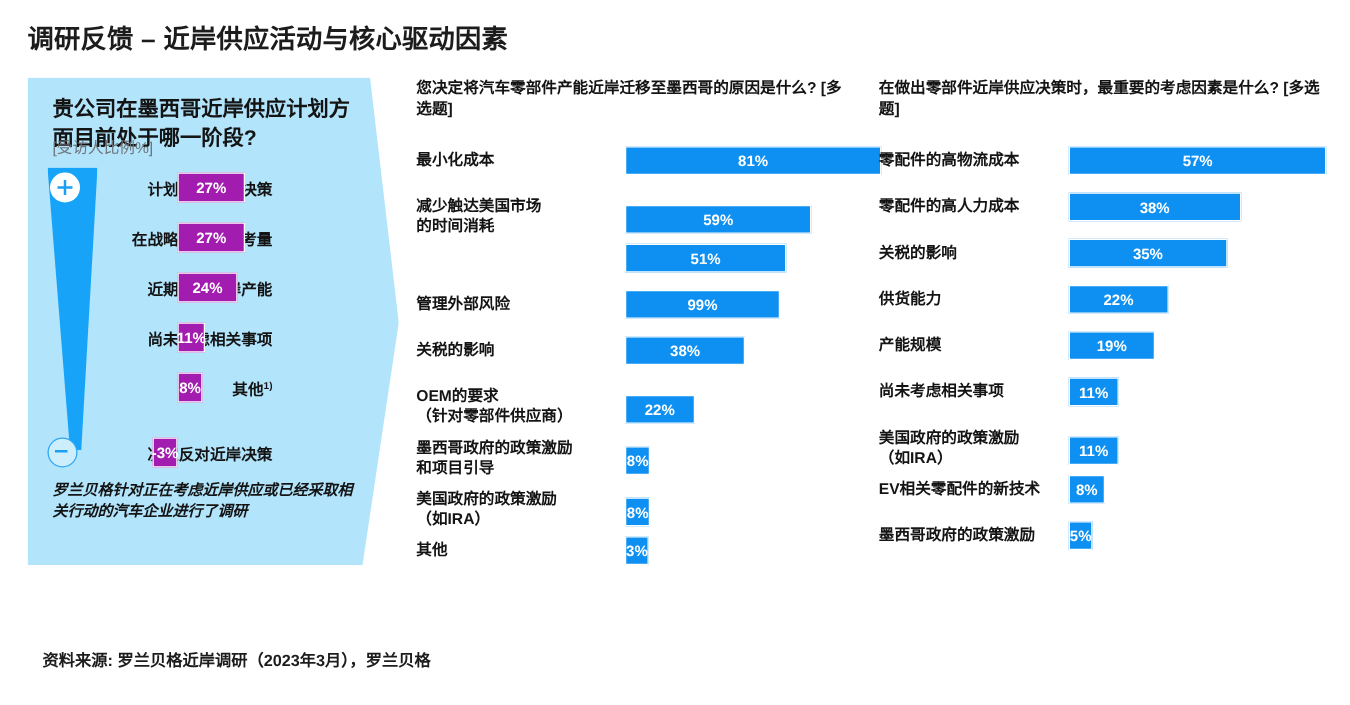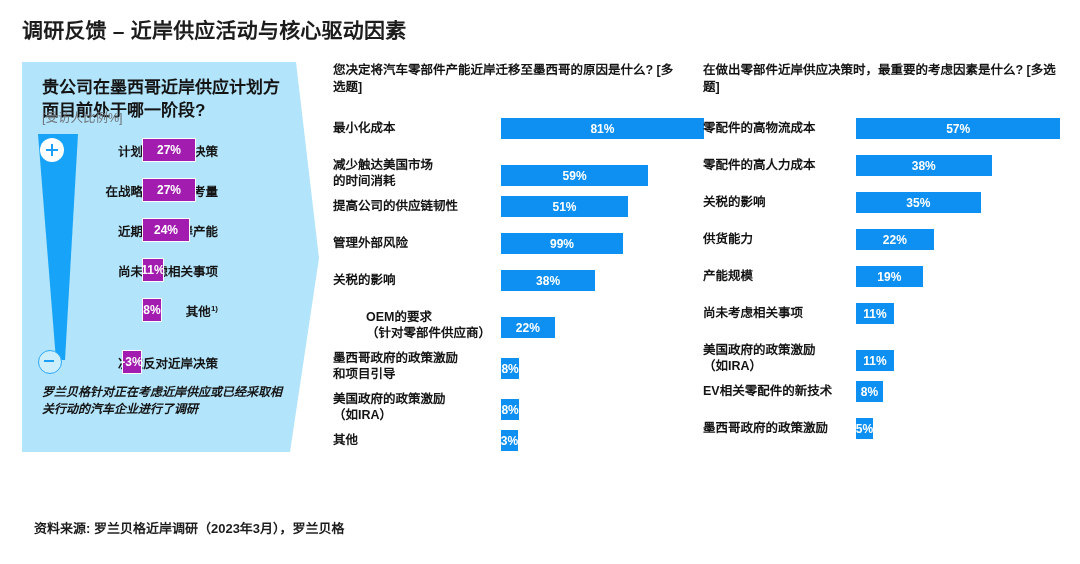--- a/index.html
+++ b/index.html
@@ -178,33 +178,32 @@
         <div class="row" style="top: 58px; height: 37px;">
           <div class="rlabel" style="width: 159px;">最小化成本</div>
           <div class="bar" style="left: 167px; width: 204.93px; top: -3px;">81%</div>
         </div>
         <div class="row" style="top: 95px; height: 41px;">
           <div class="rlabel" style="width: 159px;">减少触达美国市场
 的时间消耗</div>
           <div class="bar" style="left: 167px; width: 149.27px; top: 7px;">59%</div>
         </div>
         <div class="row" style="top: 136px; height: 37px;">
-          <div class="rlabel" style="width: 159px;">提高公司的供应链韧性</div>
           <div class="bar" style="left: 167px; width: 129.03px; top: -3px;">51%</div>
         </div>
         <div class="row" style="top: 173px; height: 37px;">
           <div class="rlabel" style="width: 159px;">管理外部风险</div>
           <div class="bar" style="left: 167px; width: 123.97px; top: -3px;">99%</div>
         </div>
         <div class="row" style="top: 210px; height: 37px;">
           <div class="rlabel" style="width: 159px;">关税的影响</div>
           <div class="bar" style="left: 167px; width: 96.14px; top: -3px;">38%</div>
         </div>
         <div class="row" style="top: 247px; height: 41px;">
-          <div class="rlabel" style="width: 159px; margin-left: 33px;">OEM的要求
+          <div class="rlabel" style="width: 159px;">OEM的要求
 （针对零部件供应商）</div>
           <div class="bar" style="left: 167px; width: 55.66px; top: 7px;">22%</div>
         </div>
         <div class="row" style="top: 288px; height: 41px;">
           <div class="rlabel" style="width: 159px;">墨西哥政府的政策激励
 和项目引导</div>
           <div class="bar" style="left: 167px; width: 20.24px; top: 7px;">8%</div>
         </div>
         <div class="row" style="top: 329px; height: 41px;">
           <div class="rlabel" style="width: 159px;">美国政府的政策激励

